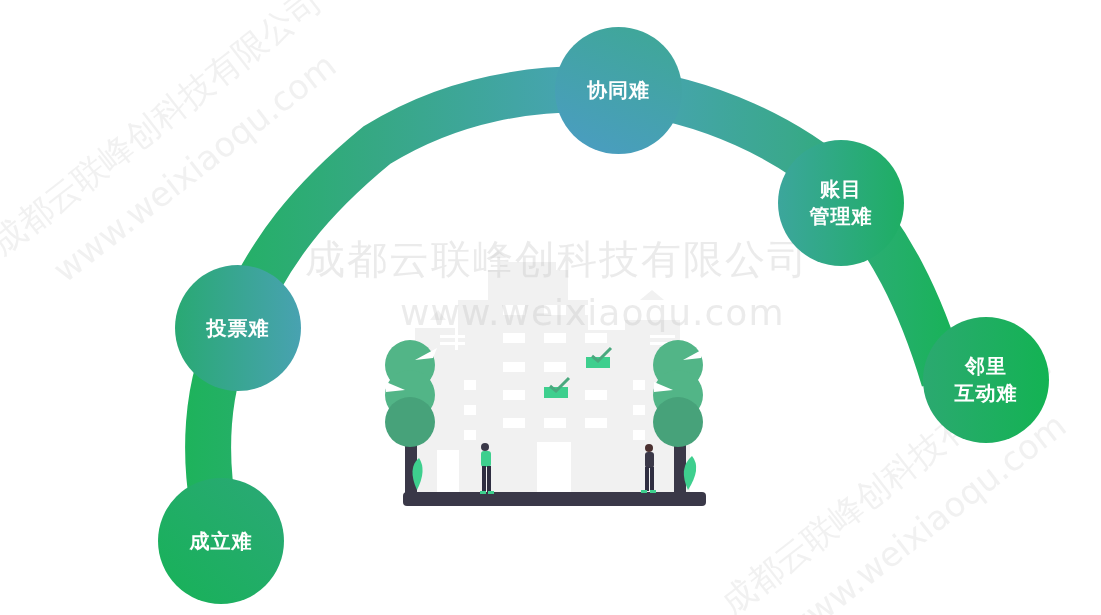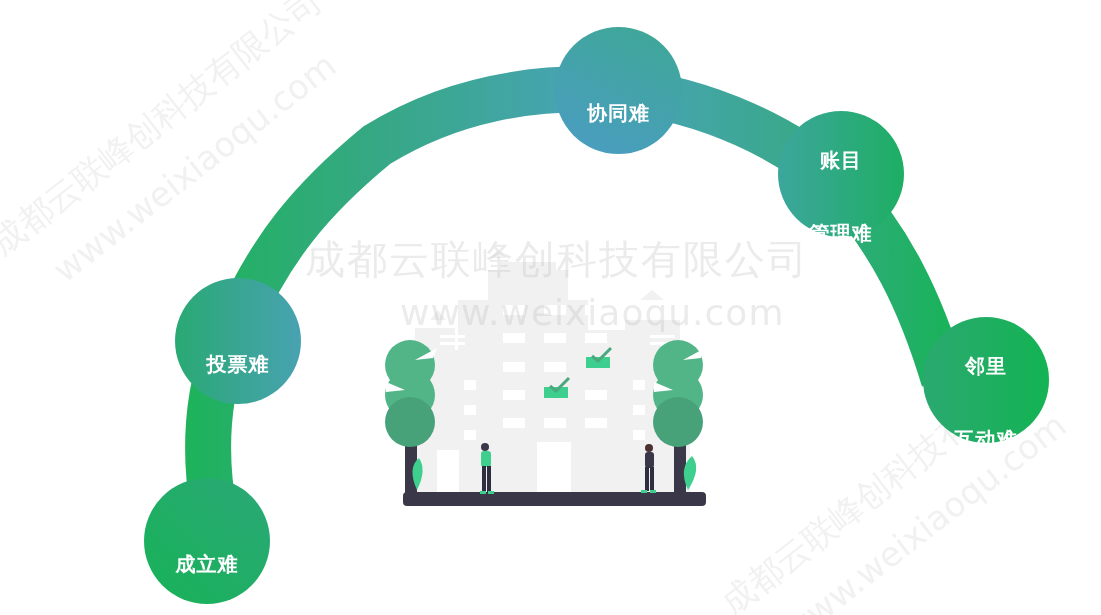--- a/index.html
+++ b/index.html
@@ -30,21 +30,20 @@
       color: #ffffff;
       font-weight: bold;
       font-size: 20px;
       line-height: 27px;
       letter-spacing: 1px;
       cursor: default;
     }
     .node .label-line {
       display: block;
       white-space: nowrap;
-      margin-top: 46px;
     }
     .watermark {
       position: absolute;
       color: rgba(200, 200, 200, 0.28);
       white-space: nowrap;
       pointer-events: none;
       font-family: "DejaVu Sans", sans-serif;
     }
     .wm-center-cn {
       left: 305px;
@@ -176,40 +175,40 @@
       <rect x="641" y="490" width="6" height="3" fill="#3ecf8e"></rect>
       <rect x="650" y="490" width="6" height="3" fill="#3ecf8e"></rect>
     </g>
 
     <path d="M 220 540 C 200 460, 205 380, 237 325 C 270 250, 310 200, 377 145 C 450 100, 530 85, 618 90 C 710 100, 790 140, 840 185 C 890 240, 920 300, 944 380" fill="none" stroke="url(#arcGrad)" stroke-width="46" stroke-linecap="butt"></path>
   </svg>
 
   <div class="watermark wm-center-cn">成都云联峰创科技有限公司</div>
   <div class="watermark wm-center-url">www.weixiaoqu.com</div>
 
-  <div class="node" style="left:144px; top:478px; width:126px; height:126px; background:linear-gradient(45deg,#17b257,#2ba877);">
+  <div class="node" style="left:158px; top:478px; width:126px; height:126px; background:linear-gradient(45deg,#17b257,#2ba877);">
     <div>
       <span class="label-line">成立难</span>
     </div>
   </div>
 
-  <div class="node" style="left:175px; top:278px; width:126px; height:126px; background:linear-gradient(90deg,#29a973,#48a2b1);">
+  <div class="node" style="left:175px; top:265px; width:126px; height:126px; background:linear-gradient(90deg,#29a973,#48a2b1);">
     <div>
       <span class="label-line">投票难</span>
     </div>
   </div>
 
 
   <div class="node" style="left:555px; top:27px; width:127px; height:127px; background:linear-gradient(25deg,#4b9cc4,#3ea894);">
     <div>
       <span class="label-line">协同难</span>
     </div>
   </div>
 
-  <div class="node" style="left:778px; top:111px; width:126px; height:126px; background:linear-gradient(90deg,#3ca69c,#1eae63);">
+  <div class="node" style="left:778px; top:140px; width:126px; height:126px; background:linear-gradient(90deg,#3ca69c,#1eae63);">
     <div>
       <span class="label-line">账目</span>
       <span class="label-line">管理难</span>
     </div>
   </div>
 
   <div class="node" style="left:923px; top:317px; width:126px; height:126px; background:linear-gradient(90deg,#2ba970,#13b353);">
     <div>
       <span class="label-line">邻里</span>
       <span class="label-line">互动难</span>

